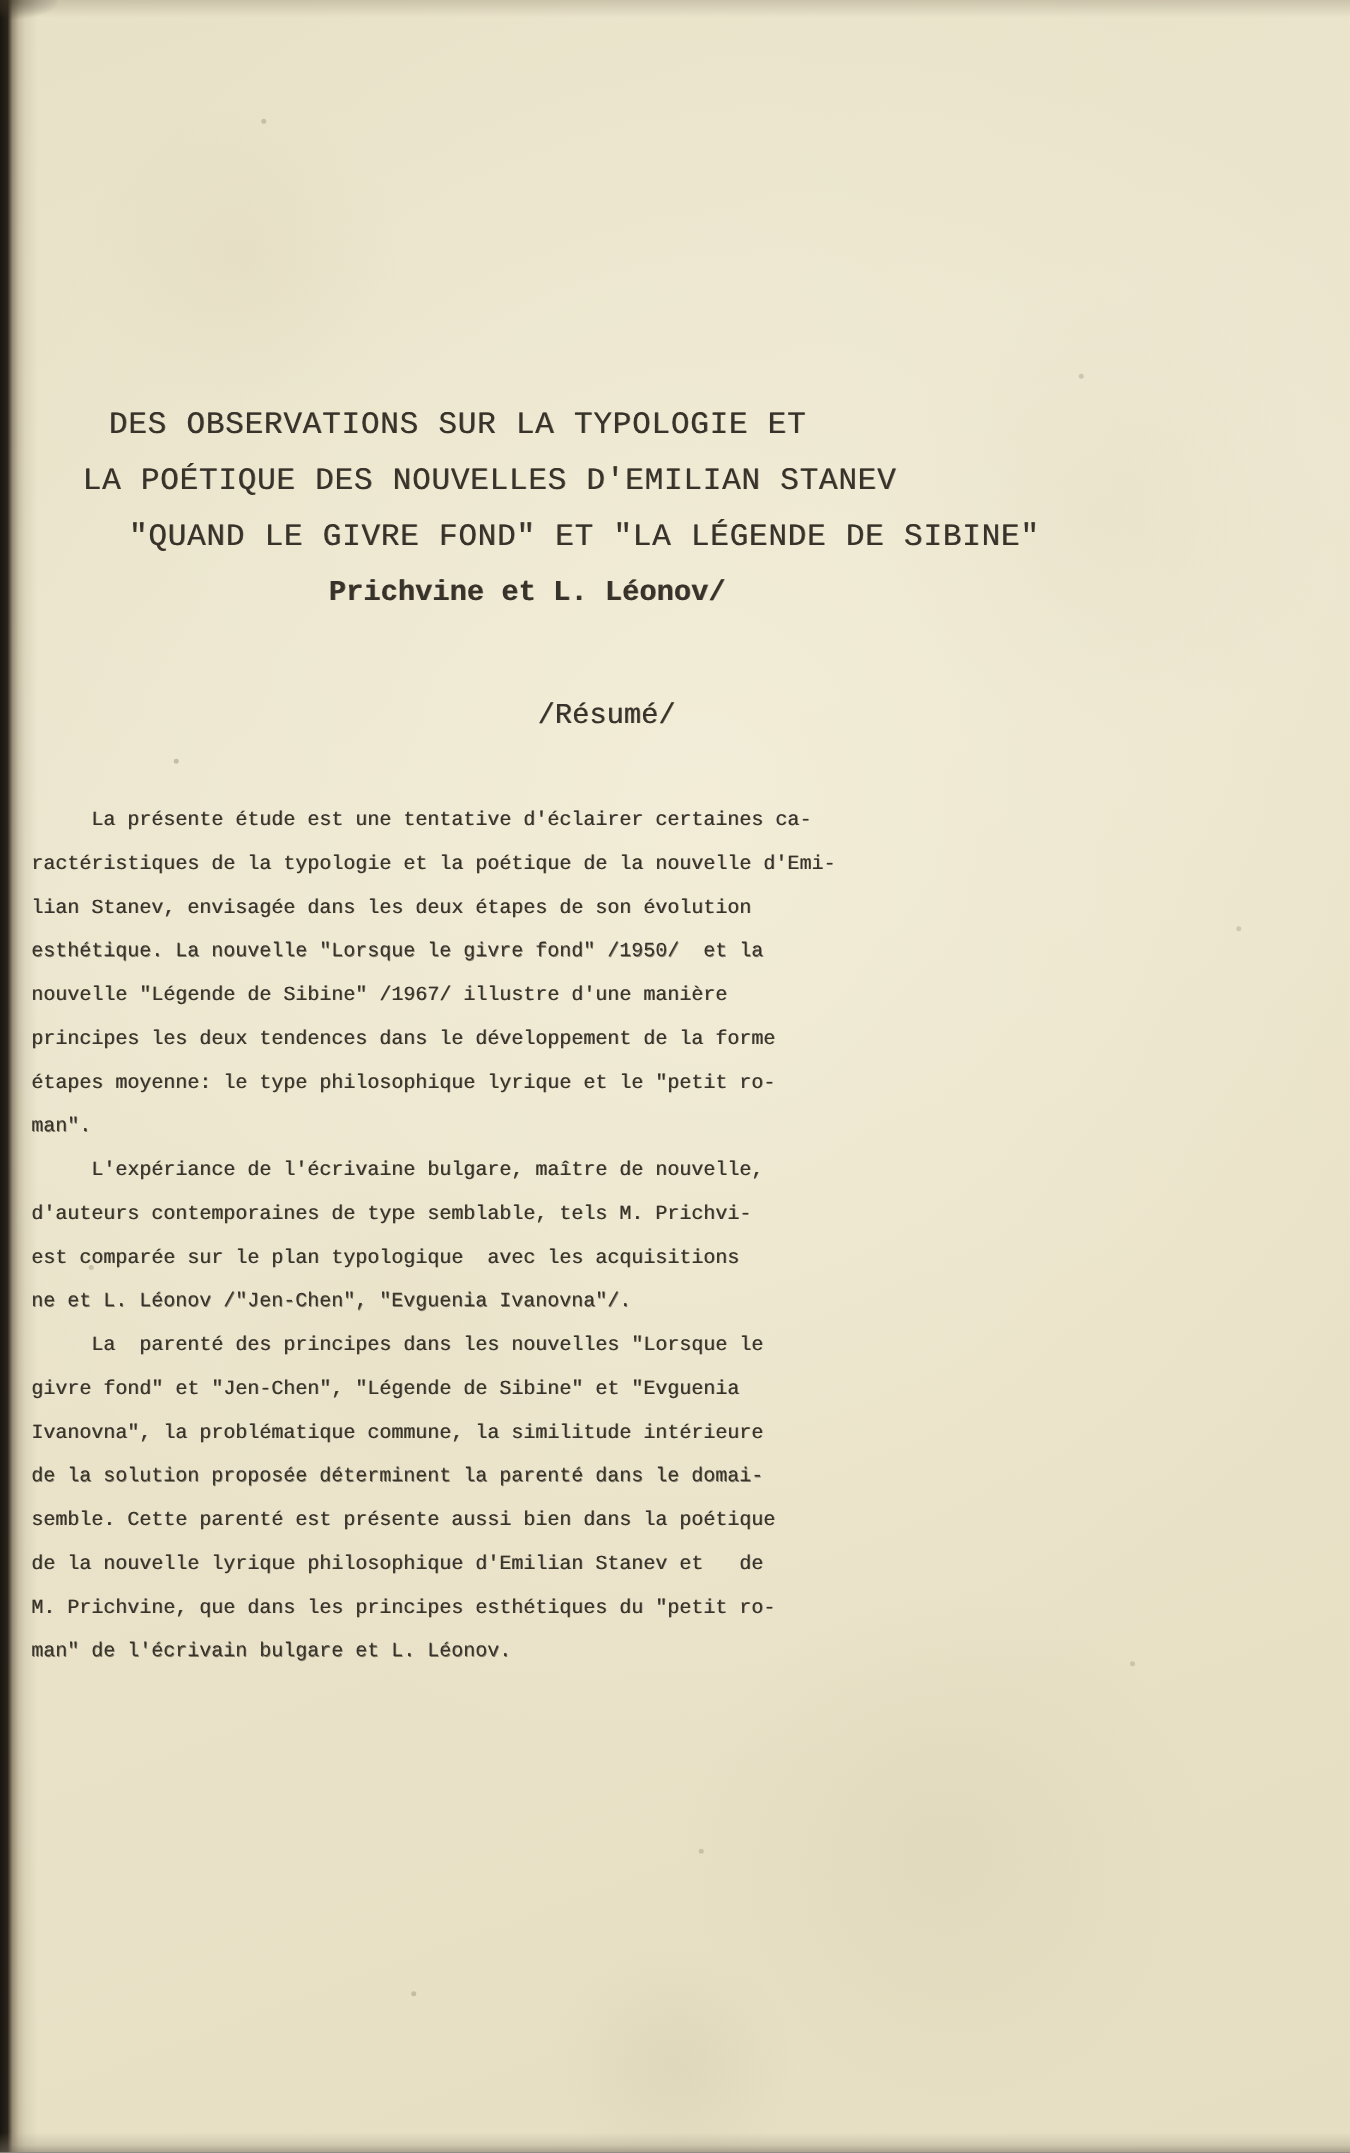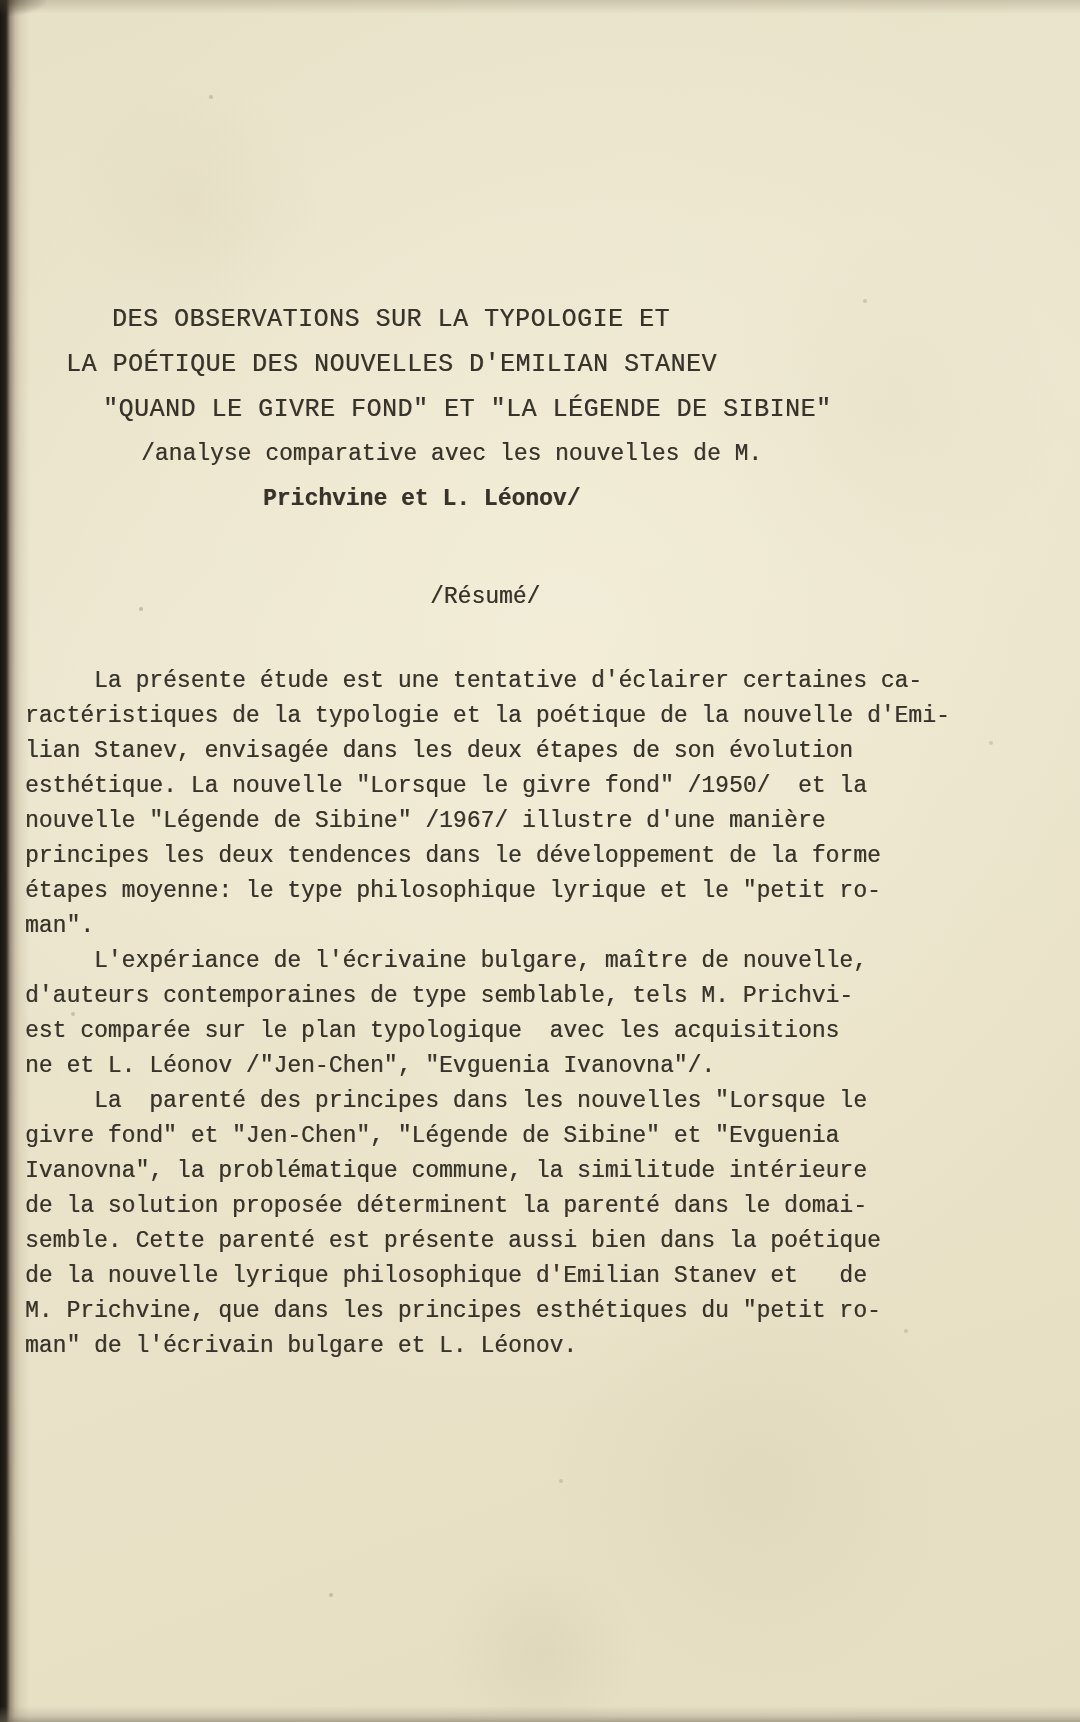--- a/index.html
+++ b/index.html
@@ -56,55 +56,54 @@
       905px 1330px 0 1px rgba(95,82,58,0.20);
   }
   .content { position:relative; }
   .tl, .bl, .author, .heading { white-space:pre; }
   
   .content div { text-shadow:0.5px 0.3px 0 rgba(46,40,30,0.55); }
 
   .title-block { padding-top:297px; }
   .tl   { line-height:45px; font-size:23px; }
   .caps { font-size:25px; letter-spacing:0.5px; }
-  .t1 { padding-left:112px; }
+  .t1 { padding-left:87px;margin-top:20px; }
   .t2 { padding-left:66px; }
   .t3 { padding-left:103px; }
   .t4 { padding-left:141px; }
   .t5 { padding-left:263px;font-weight:bold; }
 
   .author {
     margin-top:24px; padding-left:234px;
     font-size:24px; line-height:30px;
     letter-spacing:0.27em; word-spacing:0.55em;
   }
   .heading {
     margin-top:60px; padding-left:430px;
     font-size:23px; line-height:30px;
   }
   .body-block { margin-top:52px; padding-left:25px; }
-  .bl { font-size:23px; line-height:35px; }
+  .bl { font-size:16px; line-height:35px; }
 </style>
 </head>
 <body>
 
 <div class="page">
   <div class="texture"></div>
   <div class="binding"></div>
   <div class="edge-top"></div>
   <div class="edge-bottom"></div>
   <div class="corner-tl"></div>
   <div class="specks"></div>
 
   <div class="content">
     <div class="title-block">
       <div class="tl caps t1">DES OBSERVATIONS SUR LA TYPOLOGIE ET</div>
       <div class="tl caps t2">LA POÉTIQUE DES NOUVELLES D'EMILIAN STANEV</div>
       <div class="tl caps t3">"QUAND LE GIVRE FOND" ET "LA LÉGENDE DE SIBINE"</div>
-      <div class="tl t4">/analyse comparative avec les nouvelles de M.</div>
       <div class="tl t5">Prichvine et L. Léonov/</div>
     </div>
 
 
     <div class="heading">/Résumé/</div>
 
     <div class="body-block">
       <div class="bl">     La présente étude est une tentative d'éclairer certaines ca-</div>
       <div class="bl">ractéristiques de la typologie et la poétique de la nouvelle d'Emi-</div>
       <div class="bl">lian Stanev, envisagée dans les deux étapes de son évolution</div>

